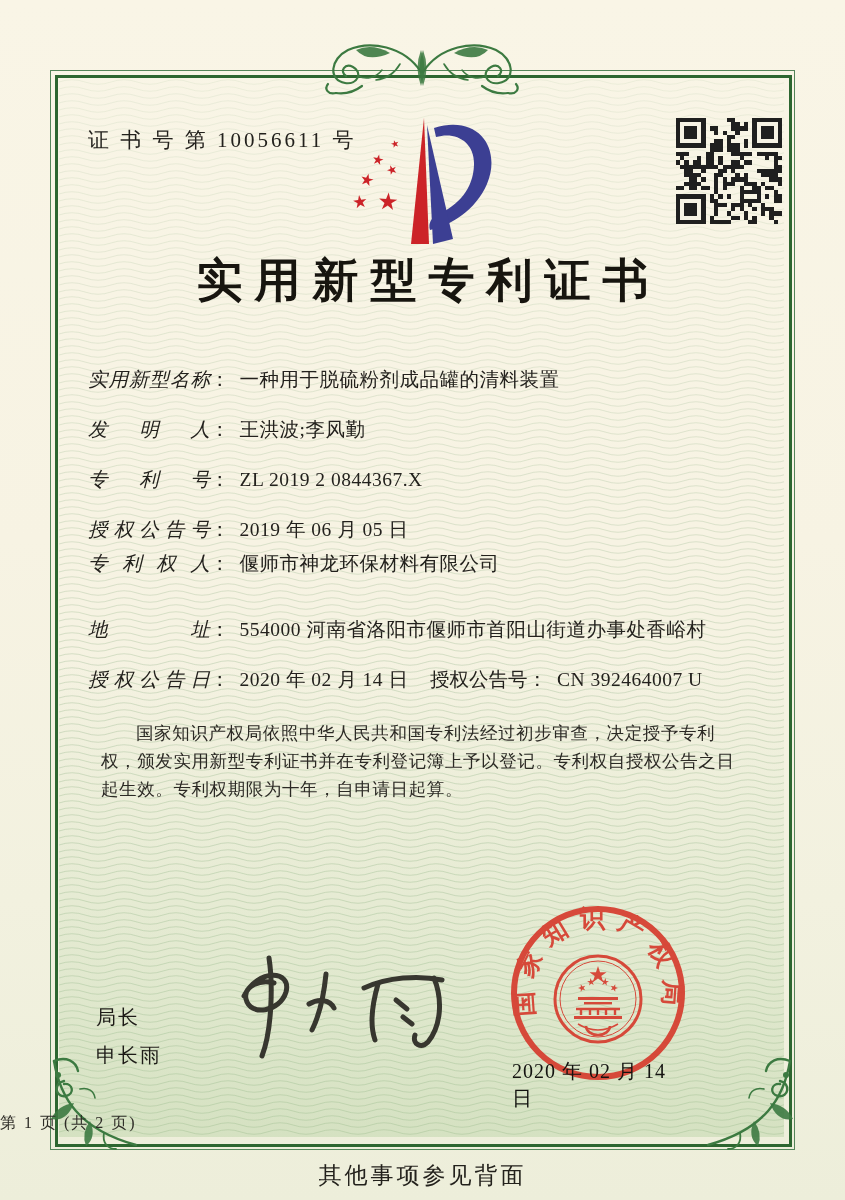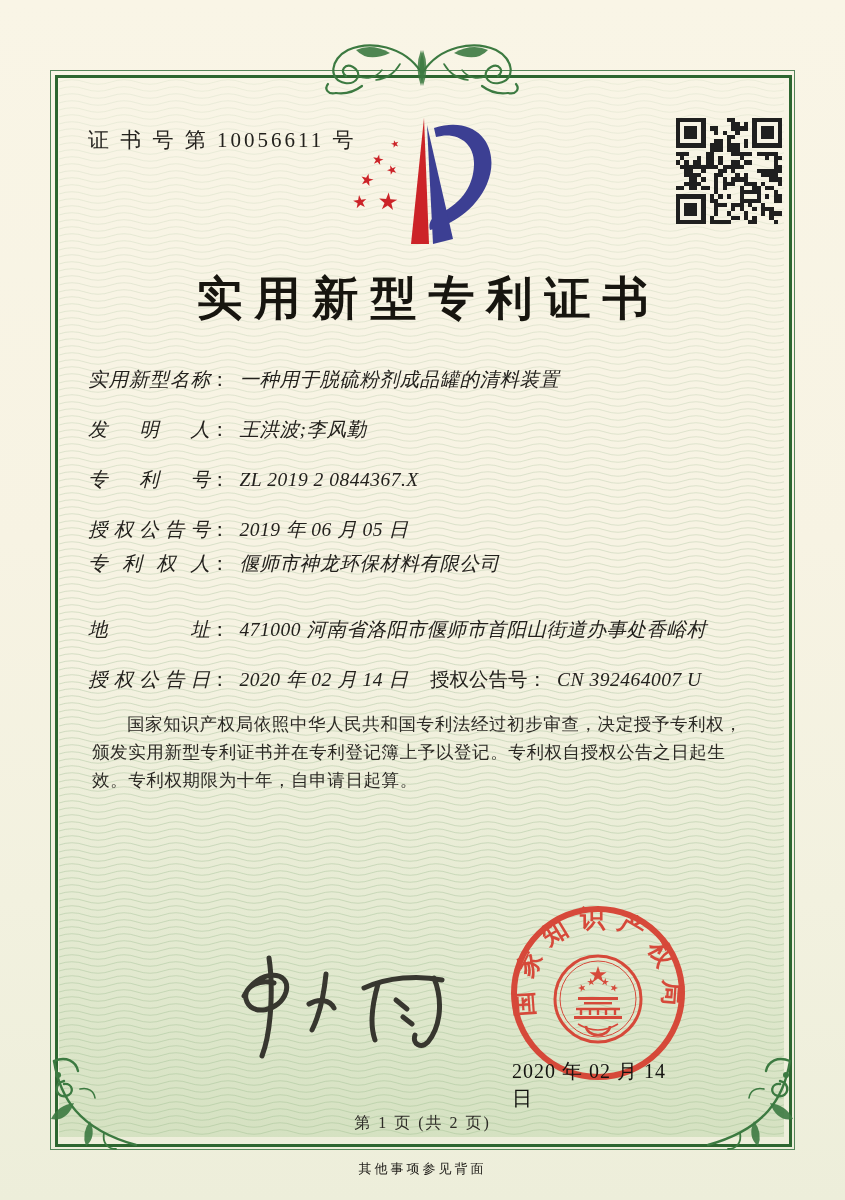--- a/index.html
+++ b/index.html
@@ -12,38 +12,38 @@
   
   .frame-outer{left:50px;top:70px;width:743px;height:1078px;border:1px solid #55855a;}
   .frame-inner{left:55px;top:75px;width:731px;height:1066px;border:3px solid #2d6630;}
   
   svg.waves{left:59px;top:79px;}
   .veil{left:59px;top:79px;width:725px;height:1058px;pointer-events:none;
     background:linear-gradient(180deg,rgba(205,225,190,0) 55%,rgba(196,218,178,0.35) 85%,rgba(188,212,168,0.5) 100%);}
   
   .cert-no{left:88px;top:126px;font-size:21px;letter-spacing:3px;}
   .title{left:0;top:250px;width:845px;text-align:center;font-size:46px;font-weight:bold;
-    letter-spacing:12px;text-indent:12px;color:#17150f;margin-top:18px;}
+    letter-spacing:12px;text-indent:12px;color:#17150f;}
   
   .fields{left:88px;top:366px;width:680px;font-size:19.5px;}
   .frow{position:absolute;white-space:nowrap;}
   .flabel{display:inline-block;width:122px;text-align:justify;text-align-last:justify;vertical-align:bottom;font-style:italic;}
   .fcolon{margin-right:10px;}
-  .fvalue{letter-spacing:0.5px;font-style:italic;}
+  .fvalue{letter-spacing:0.5px;}
   
   .body-text{left:88px;top:706px;width:676px;font-size:17.5px;line-height:1.6;color:#2b2924;}
-  .body-text p{margin:4px;text-indent:2em;letter-spacing:0.6px;}
+  .body-text p{margin:13px;text-indent:2em;letter-spacing:0.6px;}
   
   svg.seal{left:508px;top:903px;}
   .seal-date{left:512px;top:1058px;width:180px;font-size:20px;letter-spacing:1px;color:#131310;z-index:5;}
   .signer{left:96px;top:998px;font-size:20px;line-height:1.9;letter-spacing:2px;color:#1d1b17;}
   svg.signature{left:212px;top:950px;}
   
-  .page-no{left:0;top:1113px;width:845px;text-align:center;font-size:16px;letter-spacing:2px;color:#2e2c27;}
-  .back-note{left:0;top:1160px;width:845px;text-align:center;font-size:13px;letter-spacing:3px;color:#23211c;}
+  .page-no{left:0;top:1113px;width:845px;text-align:left;font-size:16px;letter-spacing:2px;color:#2e2c27;}
+  .back-note{left:0;top:1160px;width:845px;text-align:center;font-size:23px;letter-spacing:3px;color:#23211c;}
 </style>
 </head>
 <body>
 
 <div class="page">
 
   <svg class="waves abs" id="waves" width="725" height="1058">
       <path d="M0 3 q13 -4.5 26 0 t26 0 t26 0 t26 0 t26 0 t26 0 t26 0 t26 0 t26 0 t26 0 t26 0 t26 0 t26 0 t26 0 t26 0 t26 0 t26 0 t26 0 t26 0 t26 0 t26 0 t26 0 t26 0 t26 0 t26 0 t26 0 t26 0 t26 0" fill="none" stroke="rgba(118,162,112,0.100)" stroke-width="1"></path>
       <path d="M0 10 q13 -4.5 26 0 t26 0 t26 0 t26 0 t26 0 t26 0 t26 0 t26 0 t26 0 t26 0 t26 0 t26 0 t26 0 t26 0 t26 0 t26 0 t26 0 t26 0 t26 0 t26 0 t26 0 t26 0 t26 0 t26 0 t26 0 t26 0 t26 0 t26 0" fill="none" stroke="rgba(118,162,112,0.102)" stroke-width="1"></path>
       <path d="M0 17 q13 -4.5 26 0 t26 0 t26 0 t26 0 t26 0 t26 0 t26 0 t26 0 t26 0 t26 0 t26 0 t26 0 t26 0 t26 0 t26 0 t26 0 t26 0 t26 0 t26 0 t26 0 t26 0 t26 0 t26 0 t26 0 t26 0 t26 0 t26 0 t26 0" fill="none" stroke="rgba(118,162,112,0.104)" stroke-width="1"></path>
@@ -482,21 +482,21 @@
     <div class="frow" style="top:100px">
       <span class="flabel">专利号</span><span class="fcolon">：</span><span class="fvalue">ZL 2019 2 0844367.X</span>
     </div>
     <div class="frow" style="top:150px">
       <span class="flabel">授权公告号</span><span class="fcolon">：</span><span class="fvalue">2019 年 06 月 05 日</span>
     </div>
     <div class="frow" style="top:184px">
       <span class="flabel">专利权人</span><span class="fcolon">：</span><span class="fvalue">偃师市神龙环保材料有限公司</span>
     </div>
     <div class="frow" style="top:250px">
-      <span class="flabel">地址</span><span class="fcolon">：</span><span class="fvalue">471000 河南省洛阳市偃师市首阳山街道办事处香峪村</span>
+      <span class="flabel">地址</span><span class="fcolon">：</span><span class="fvalue">554000 河南省洛阳市偃师市首阳山街道办事处香峪村</span>
     </div>
     <div class="frow" style="top:300px">
       <span class="flabel">授权公告日</span><span class="fcolon">：</span><span class="fvalue">2020 年 02 月 14 日</span>
     </div>
     <div class="frow" style="top:300px;left:342px">
       <span>授权公告号</span><span class="fcolon">：</span><span class="fvalue">CN 392464007 U</span>
     </div>
   </div>
 
   <div class="body-text abs">
@@ -524,20 +524,24 @@
         <rect x="-14" y="3" width="28" height="2.4" stroke="none"></rect>
         <path d="M-22,10 h44 M-17,10 v6 M-8,10 v6 M0,10 v6 M8,10 v6 M17,10 v6" stroke-width="2.4" fill="none"></path>
         <rect x="-24" y="17" width="48" height="3" stroke="none"></rect>
         <path d="M-12,27 a12,9 0 0 0 24,0" fill="none" stroke-width="2.6"></path>
         <path d="M-20,25 q20,12 40,0" fill="none" stroke-width="1.6"></path>
       </g>
     </g>
   </svg>
   <div class="seal-date abs">2020 年 02 月 14 日</div>
 
+  <div class="signer abs">
+    <div>局长</div>
+    <div>申长雨</div>
+  </div>
 
   <svg class="signature abs" width="250" height="120" viewBox="0 0 250 120">
     <g stroke="#26241f" stroke-width="5" fill="none" stroke-linecap="round" stroke-linejoin="round" opacity="0.9">
       <path d="M32,46 C46,18 80,20 74,42 C68,62 38,67 34,49 C31,36 49,29 62,33"></path>
       <path d="M57,8 C61,34 60,80 50,106"></path>
       <path d="M114,24 C112,44 109,62 100,80"></path>
       <path d="M97,54 C107,48 118,50 122,58"></path>
       <path d="M152,38 C176,27 206,25 230,30"></path>
       <path d="M166,34 C160,55 158,76 163,90"></path>
       <path d="M222,28 C231,50 229,76 216,92 C209,99 200,94 203,85"></path>

